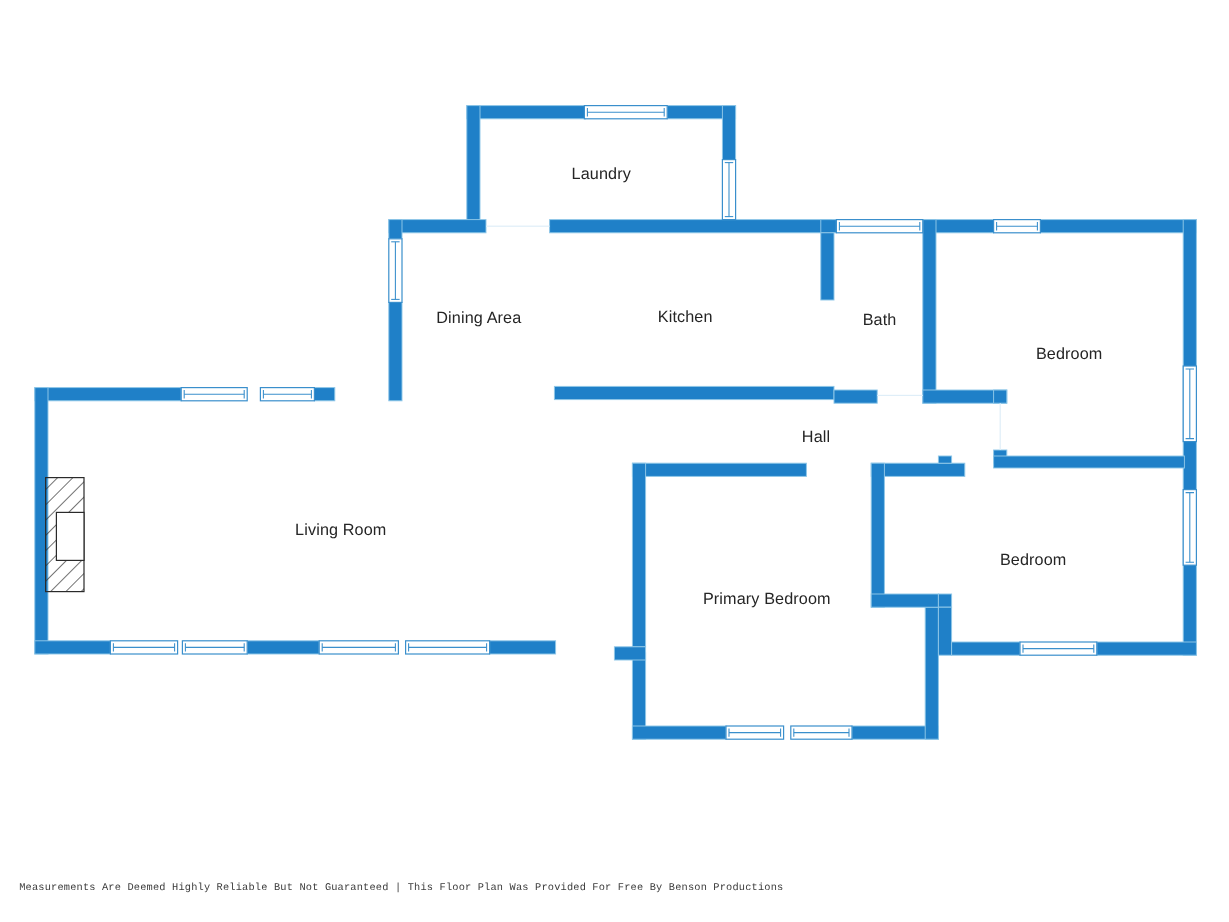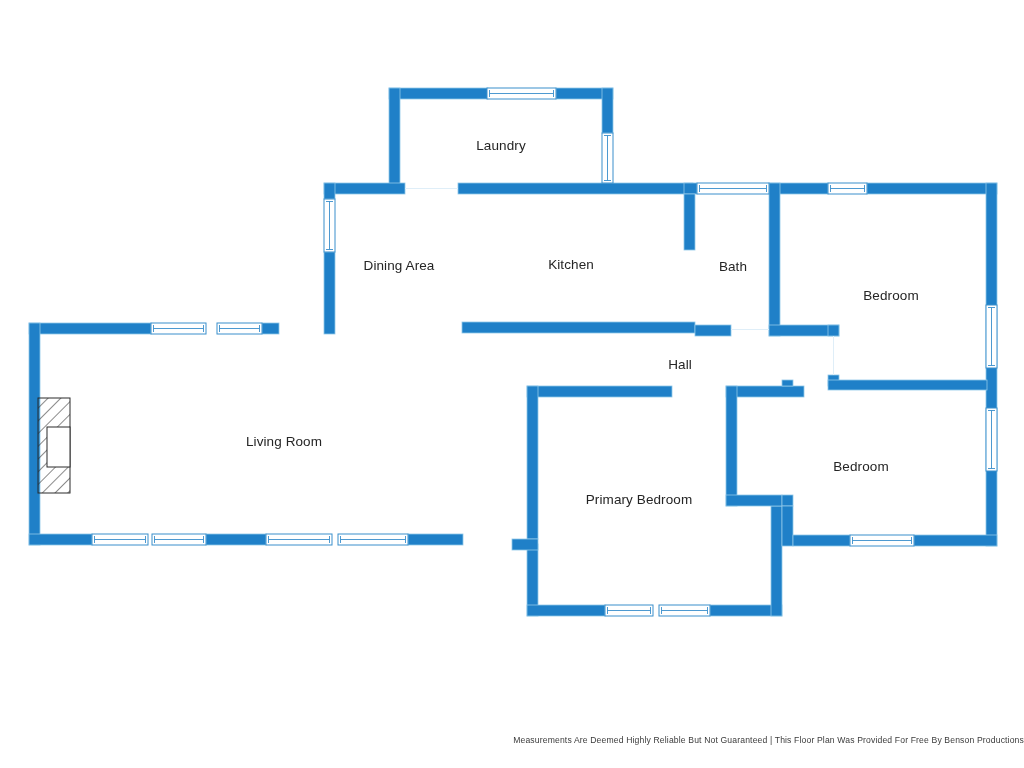--- a/index.html
+++ b/index.html
@@ -34,22 +34,22 @@
     fill: #252525;
     text-anchor: middle;
     dominant-baseline: middle;
     letter-spacing: 0.1px;
   }
   .footer-note {
     position: absolute;
     left: 16px;
     right: 0;
     top: 735px;
-    text-align: right;
-    font-family: Liberation Sans, sans-serif;
+    text-align: left;
+    font-family: Liberation Mono, monospace;
     font-size: 8.6px;
     color: #3b3b3b;
     letter-spacing: 0.15px;
   }
   .brand-logo {
     position: absolute;
     left: 38px;
     top: 686px;
     width: 96px;
     height: 50px;

